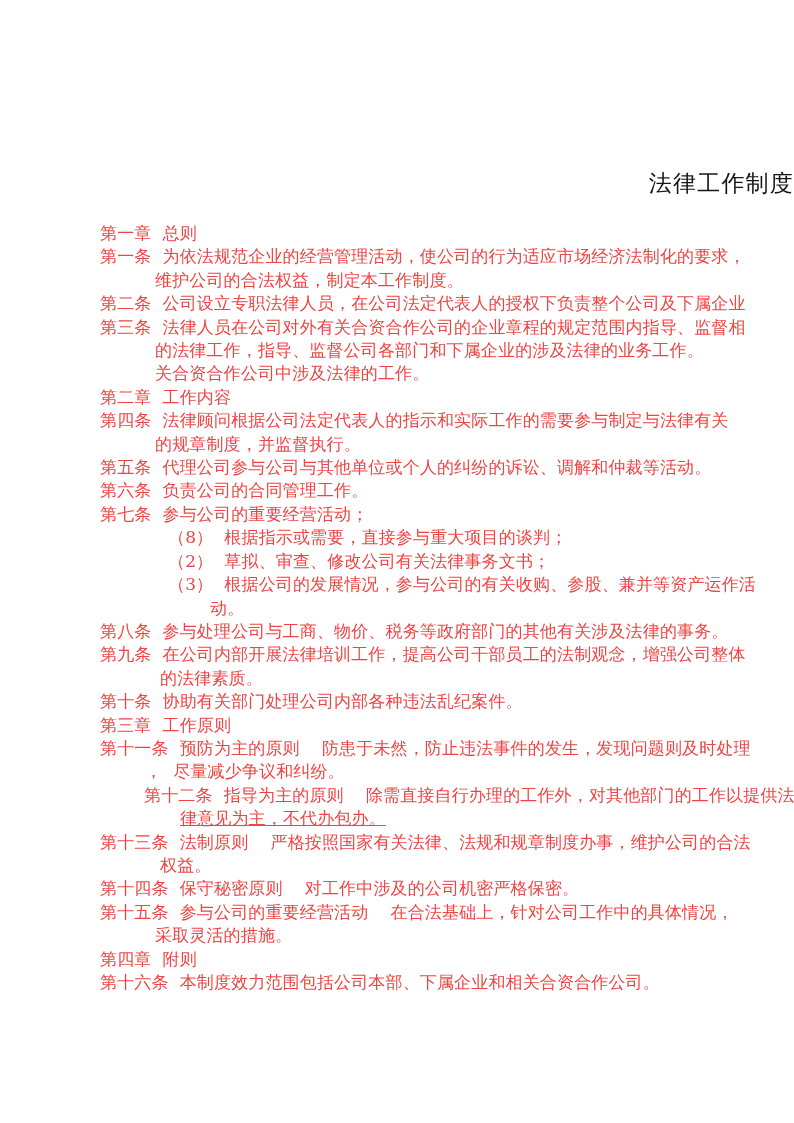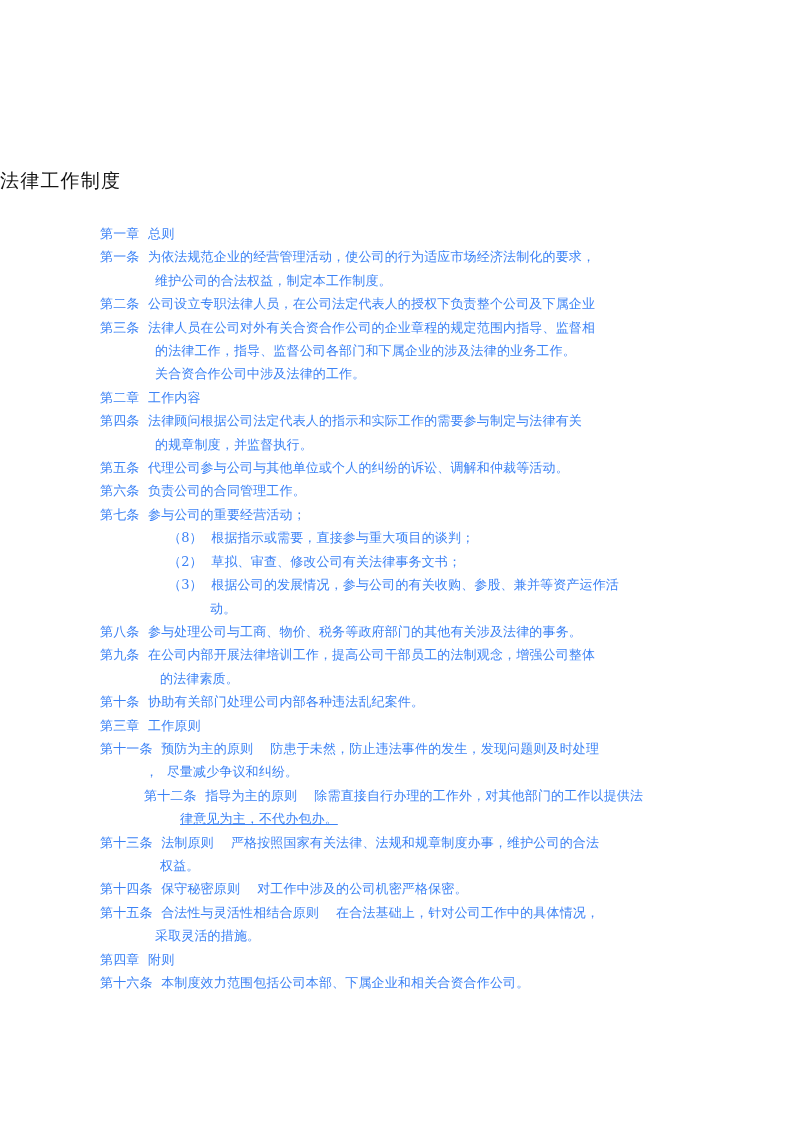--- a/index.html
+++ b/index.html
@@ -19,38 +19,38 @@
     position: relative;
     width: 794px;
     height: 1123px;
     box-sizing: border-box;
   }
   .doc-title {
     position: absolute;
     top: 168px;
     left: 0;
     width: 794px;
-    text-align: left;
-    font-size: 19px;
+    text-align: right;
+    font-size: 23px;
     letter-spacing: 1.2px;
     font-weight: 400;
     color: #151515;
   }
   .body-block {
     position: absolute;
     top: 222px;
     left: 100px;
     width: 618px;
   }
   .line {
-    font-size: 13px;
+    font-size: 17px;
     line-height: 23.4px;
     letter-spacing: 0.15px;
     white-space: pre;
-    color: #3b82f6;
+    color: #ef4444;
   }
 </style>
 </head>
 <body style="color: rgb(28, 28, 28); background: rgb(255, 255, 255);">
 
 <div class="page">
 
   <div class="doc-title">法律工作制度</div>
 
   <div class="body-block">
@@ -76,19 +76,19 @@
       <div class="line" style="padding-left: 60px;">的法律素质。</div>
       <div class="line" style="padding-left: 0px;">第十条  协助有关部门处理公司内部各种违法乱纪案件。</div>
       <div class="line" style="padding-left: 0px;">第三章  工作原则</div>
       <div class="line" style="padding-left: 0px;">第十一条  预防为主的原则    防患于未然，防止违法事件的发生，发现问题则及时处理</div>
       <div class="line" style="padding-left: 45px;">，  尽量减少争议和纠纷。</div>
       <div class="line" style="padding-left: 0px; margin-left: 44px;">第十二条  指导为主的原则    除需直接自行办理的工作外，对其他部门的工作以提供法</div>
       <div class="line" style="padding-left: 80px; text-decoration: underline;">律意见为主，不代办包办。</div>
       <div class="line" style="padding-left: 0px;">第十三条  法制原则    严格按照国家有关法律、法规和规章制度办事，维护公司的合法</div>
       <div class="line" style="padding-left: 60px;">权益。</div>
       <div class="line" style="padding-left: 0px;">第十四条  保守秘密原则    对工作中涉及的公司机密严格保密。</div>
-      <div class="line" style="padding-left: 0px;">第十五条  合法性与灵活性相结合原则    在合法基础上，针对公司工作中的具体情况，</div>
+      <div class="line" style="padding-left: 0px;">第十五条  参与公司的重要经营活动    在合法基础上，针对公司工作中的具体情况，</div>
       <div class="line" style="padding-left: 55px;">采取灵活的措施。</div>
       <div class="line" style="padding-left: 0px;">第四章  附则</div>
       <div class="line" style="padding-left: 0px;">第十六条  本制度效力范围包括公司本部、下属企业和相关合资合作公司。</div>
     </div>
 
 </div>
 
 </body></html>

